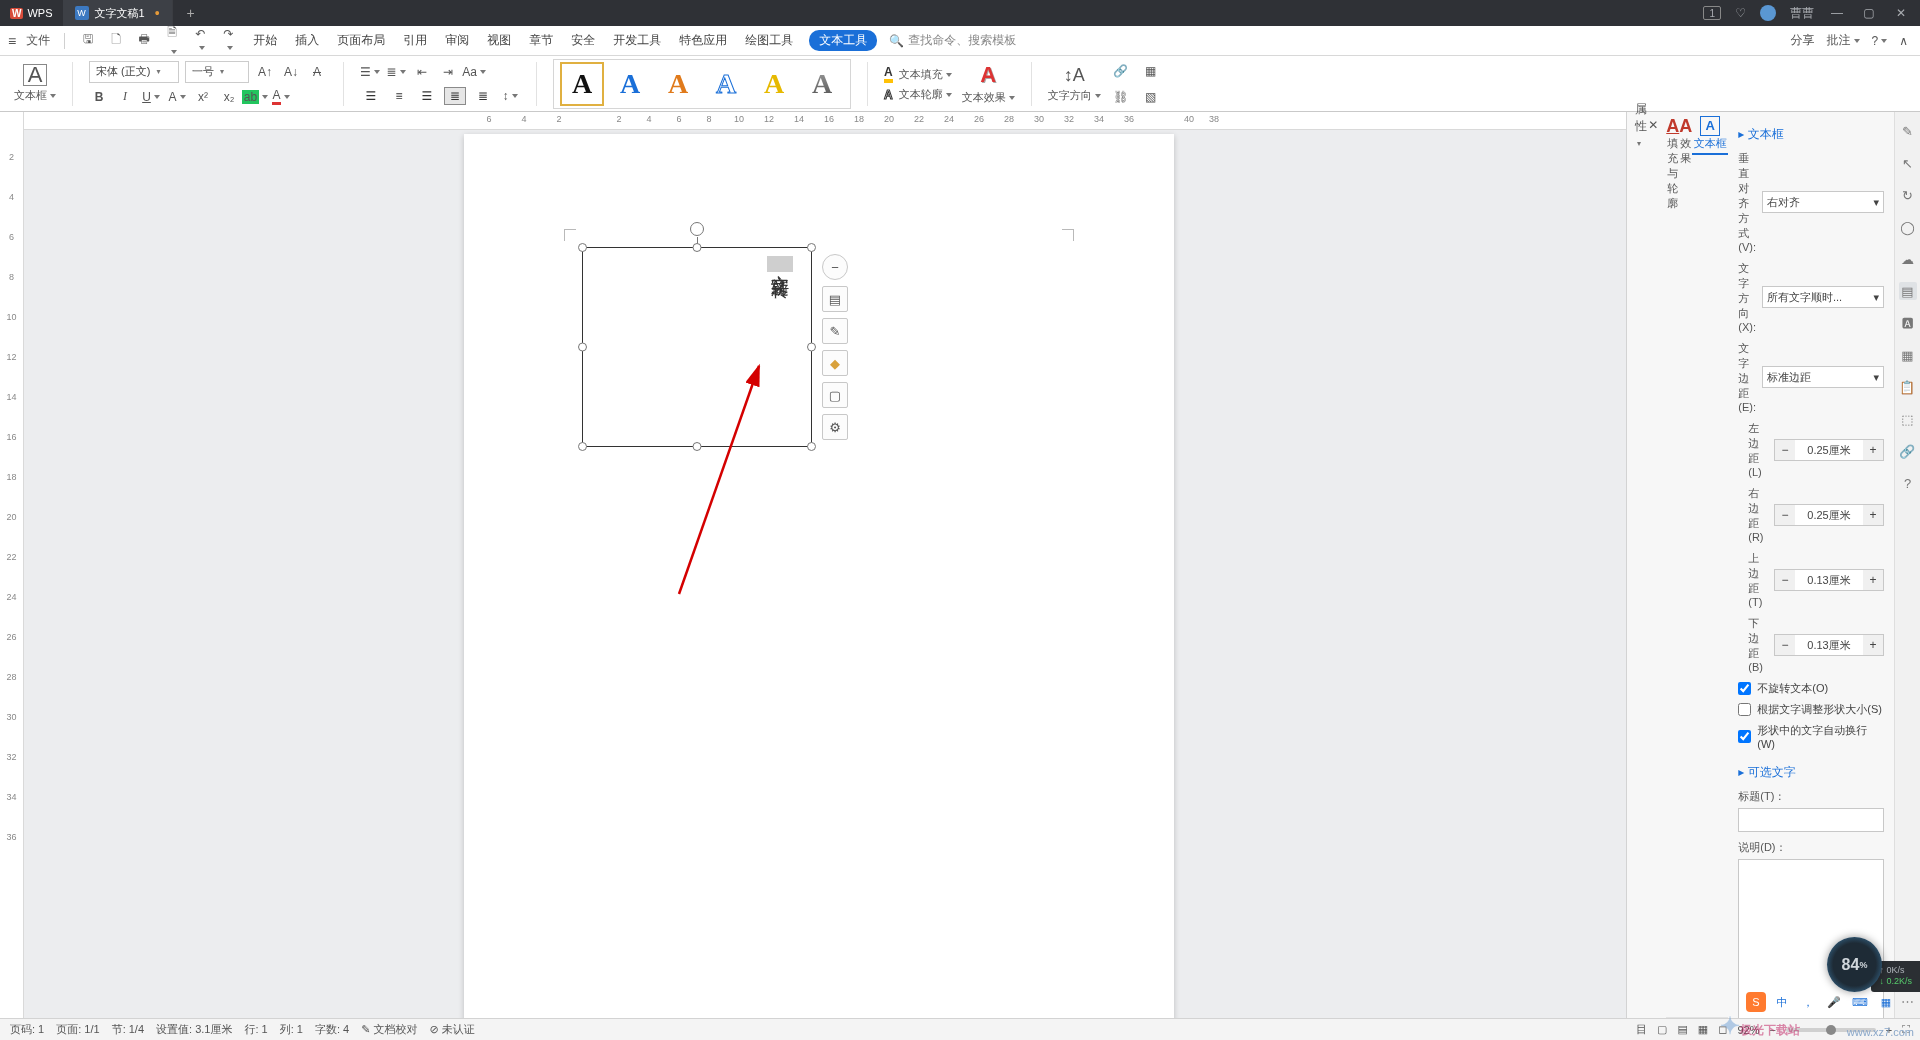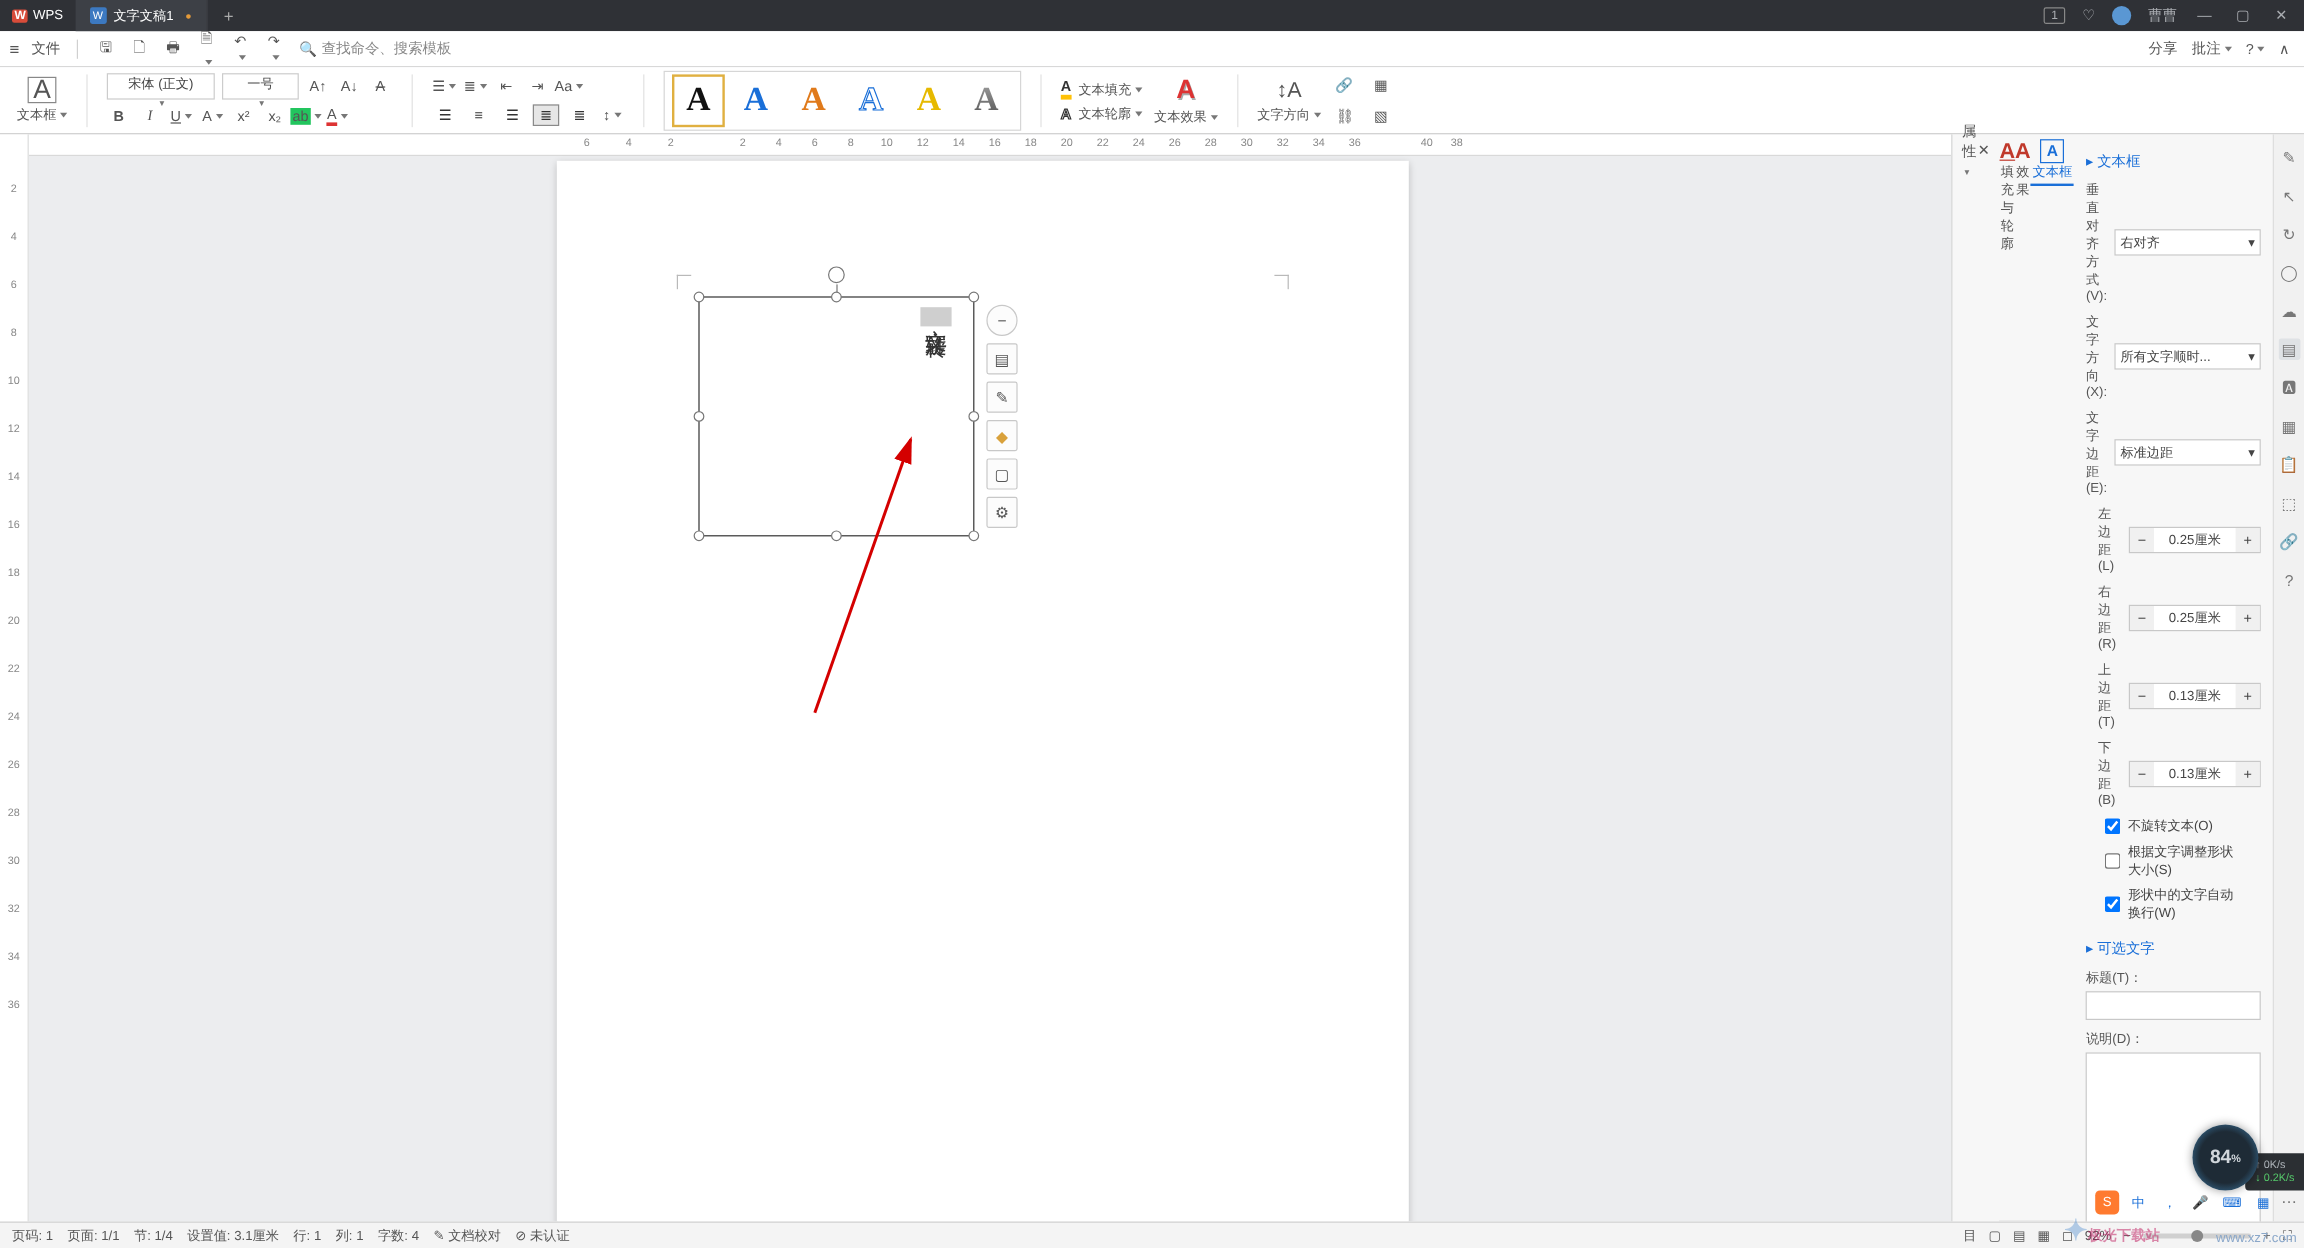--- a/index.html
+++ b/index.html
@@ -30,21 +30,21 @@
 .menurow .search { margin-left:12px; color:#888; display:flex; align-items:center; gap:4px; }
 .menurow .right { margin-left:auto; display:flex; align-items:center; gap:12px; color:#555; padding-right:4px; }
 
 
 .ribbon { height:56px; background:#fff; border-bottom:1px solid #c9c9c9; display:flex; align-items:center; padding:0 14px; gap:10px; }
 .rgroup { display:flex; flex-direction:column; align-items:center; gap:2px; color:#555; }
 .rcol { display:flex; flex-direction:column; gap:4px; align-items:flex-start; }
 .rrow { display:flex; align-items:center; gap:6px; }
 .ibtn { width:20px; height:20px; color:#555; display:flex; align-items:center; justify-content:center; font-size:12px; }
 .rsplit { width:1px; height:44px; background:#e2e2e2; margin:0 6px; }
-.font-box { border:1px solid #ccc; height:22px; padding:0 6px; display:flex; align-items:center; gap:4px; font-size:11px; color:#444;flex-direction:column; }
+.font-box { border:1px solid #ccc; height:22px; padding:0 6px; display:flex; align-items:center; gap:4px; font-size:11px; color:#444; }
 .big-A { height:44px; width:44px; display:flex; align-items:center; justify-content:center; font-size:28px; font-weight:700; font-family:"Times New Roman",serif; border:2px solid transparent; }
 .big-A.sel { border-color:#e0b040; }
 .rlbl { font-size:11px; color:#555; }
 .dropcaret { font-size:8px; color:#777; margin-left:2px; }
 
 
 .al-btn { width:22px; height:18px; display:flex; align-items:center; justify-content:center; border:1px solid transparent; }
 .al-btn.sel { border:1px solid #8a8a8a; background:#e6e6e6; }
 
 
@@ -88,21 +88,21 @@
 .rp-tabs2 .t .icn { font-size:18px; color:#c0392b; font-weight:bold; height:20px; }
 .rp-tabs2 .t.active .bar { height:2px; background:#1a6fd8; width:36px; margin:2px auto 0; }
 .rp-body { padding:8px 10px; font-size:12px; color:#444; }
 .rp-section-title { color:#1a6fd8; font-size:12px; margin:6px 0 8px; }
 .rp-row { display:flex; align-items:center; margin-bottom:8px; gap:6px; }
 .rp-row label { flex:1; color:#555; font-size:11px; }
 .rp-row .sel { width:122px; height:22px; border:1px solid #c8c8c8; background:#fff; font-size:11px; padding:0 4px; display:flex; align-items:center; justify-content:space-between; }
 .spin { width:110px; height:22px; border:1px solid #c8c8c8; background:#fff; display:flex; }
 .spin .m,.spin .p{width:20px;display:flex;align-items:center;justify-content:center;background:#f0f0f0;cursor:pointer}
 .spin .v{flex:1;text-align:center;font-size:11px;line-height:20px}
-.chk { display:flex; align-items:center; gap:6px; font-size:11px; color:#444; margin:6px 16px; }
+.chk { display:flex; align-items:center; gap:6px; font-size:11px; color:#444; margin:6px 0; }
 .chk input{width:13px;height:13px}
 .txtinput{width:100%;height:24px;border:1px solid #c8c8c8;background:#fff}
 .txtarea{width:100%;height:180px;border:1px solid #c8c8c8;background:#fff}
 
 
 .siderail { width:26px; background:#f1f1f1; border-left:1px solid #dedede; display:flex; flex-direction:column; align-items:center; gap:14px; padding-top:10px; }
 .siderail .ic { width:18px; height:18px; color:#777; display:flex; align-items:center; justify-content:center; font-size:13px; }
 .siderail .ic.active { background:#dfe2e5; border-radius:2px; padding:1px;}
 
 
@@ -155,20 +155,34 @@
   <div class="sys">
     <span class="ham">≡</span>
     <span>文件</span>
     <span class="divider"></span>
     <span class="iconbtn">🖫</span>
     <span class="iconbtn">🗋</span>
     <span class="iconbtn">🖶</span>
     <span class="iconbtn tri-down">🗎</span>
     <span class="iconbtn tri-down">↶</span>
     <span class="iconbtn tri-down">↷</span>
+  </div>
+  <div class="tabs">
+    <span class="tab">开始</span>
+    <span class="tab">插入</span>
+    <span class="tab">页面布局</span>
+    <span class="tab">引用</span>
+    <span class="tab">审阅</span>
+    <span class="tab">视图</span>
+    <span class="tab">章节</span>
+    <span class="tab">安全</span>
+    <span class="tab">开发工具</span>
+    <span class="tab">特色应用</span>
+    <span class="tab">绘图工具</span>
+    <span class="tab active">文本工具</span>
   </div>
   <div class="search">
     <span>🔍</span>
     <span>查找命令、搜索模板</span>
   </div>
   <div class="right">
     <span>分享</span>
     <span class="tri-down"><span>批注</span></span>
     <span class="tri-down">?</span>
     <span>∧</span>

